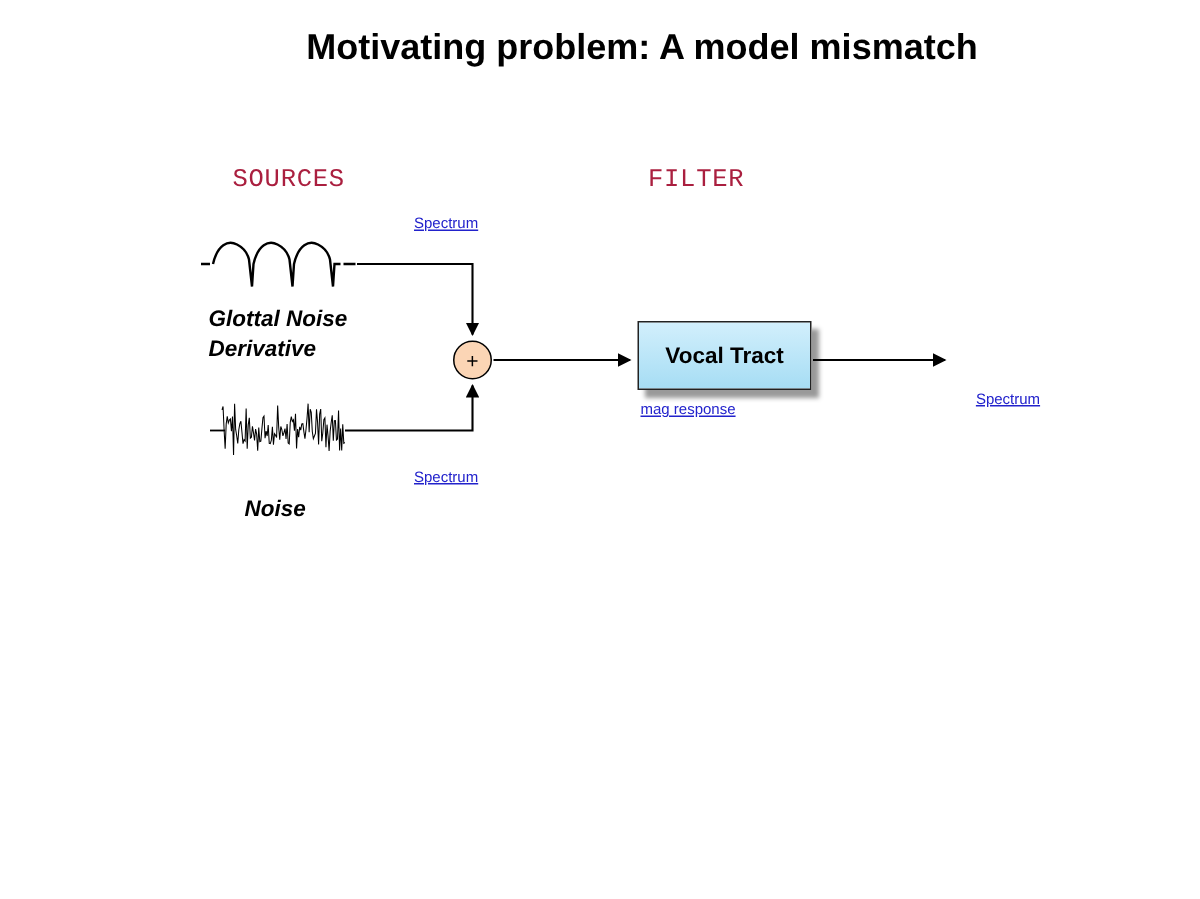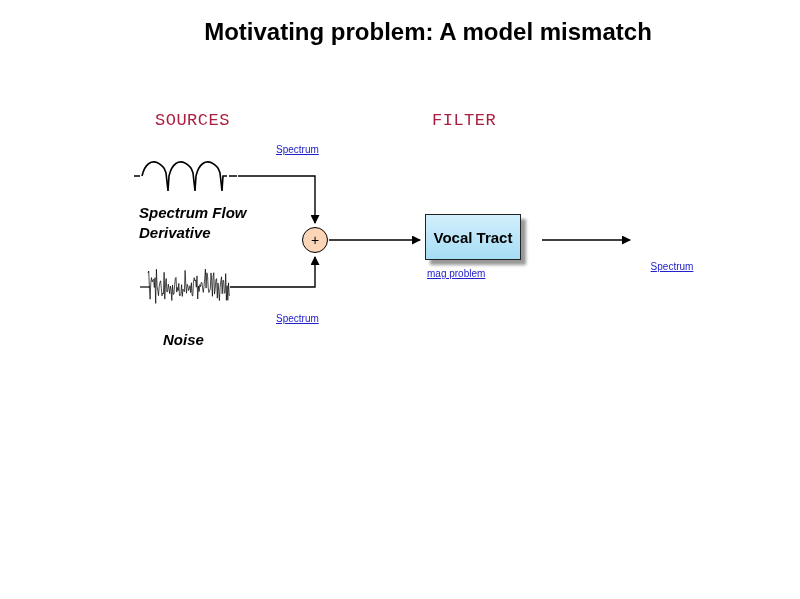--- a/index.html
+++ b/index.html
@@ -21,46 +21,46 @@
   .wave-label{
     font-weight:bold;font-style:italic;font-size:15px;color:#000;line-height:1.3;
   }
   .sum-node{
     left:302px;top:227px;width:26px;height:26px;border-radius:50%;
     background:#FBD5B5;border:1.3px solid #000;
     display:flex;align-items:center;justify-content:center;
     font-size:14px;color:#000;box-sizing:border-box;
   }
   .vocal-tract-box{
-    left:425px;top:214px;width:96px;height:46px;
+    left:425px;top:214px;width:116px;height:46px;
     background:linear-gradient(180deg,#d2effc 0%,#a6ddf4 100%);
     border:1.3px solid #222;box-shadow:5px 5px 3px #999;
     display:flex;align-items:center;justify-content:center;
     font-size:15px;font-weight:bold;color:#000;box-sizing:border-box;
   }
   .speech-label{left:636px;top:215px;width:72px;text-align:center;}
   svg.diagram-layer{left:0;top:0;pointer-events:none;}
 </style>
 </head>
 <body>
 
 <div id="slide">
 
   <div class="abs title">Motivating problem: A model mismatch</div>
 
   <div class="abs section-label" style="left:155px;top:111px;">SOURCES</div>
   <div class="abs section-label" style="left:432px;top:111px;text-align:right;">FILTER</div>
 
   <span class="abs link" style="left:276px;top:144px;">Spectrum</span>
   <span class="abs link" style="left:276px;top:313px;">Spectrum</span>
-  <span class="abs link" style="left:427px;top:268px;">mag problem</span>
+  <span class="abs link" style="left:427px;top:268px;">mag response</span>
   <span class="abs link" style="left:636px;top:261px;width:72px;text-align:center;">Spectrum</span>
 
   <div class="abs wave-label" style="left:139px;top:203px;">
-    <div>Spectrum Flow</div>
+    <div>Glottal Noise</div>
     <div>Derivative</div>
   </div>
 
   <div class="abs wave-label" style="left:163px;top:330px;">Noise</div>
 
 
   <div class="abs sum-node">
     <span>+</span>
   </div>
 

